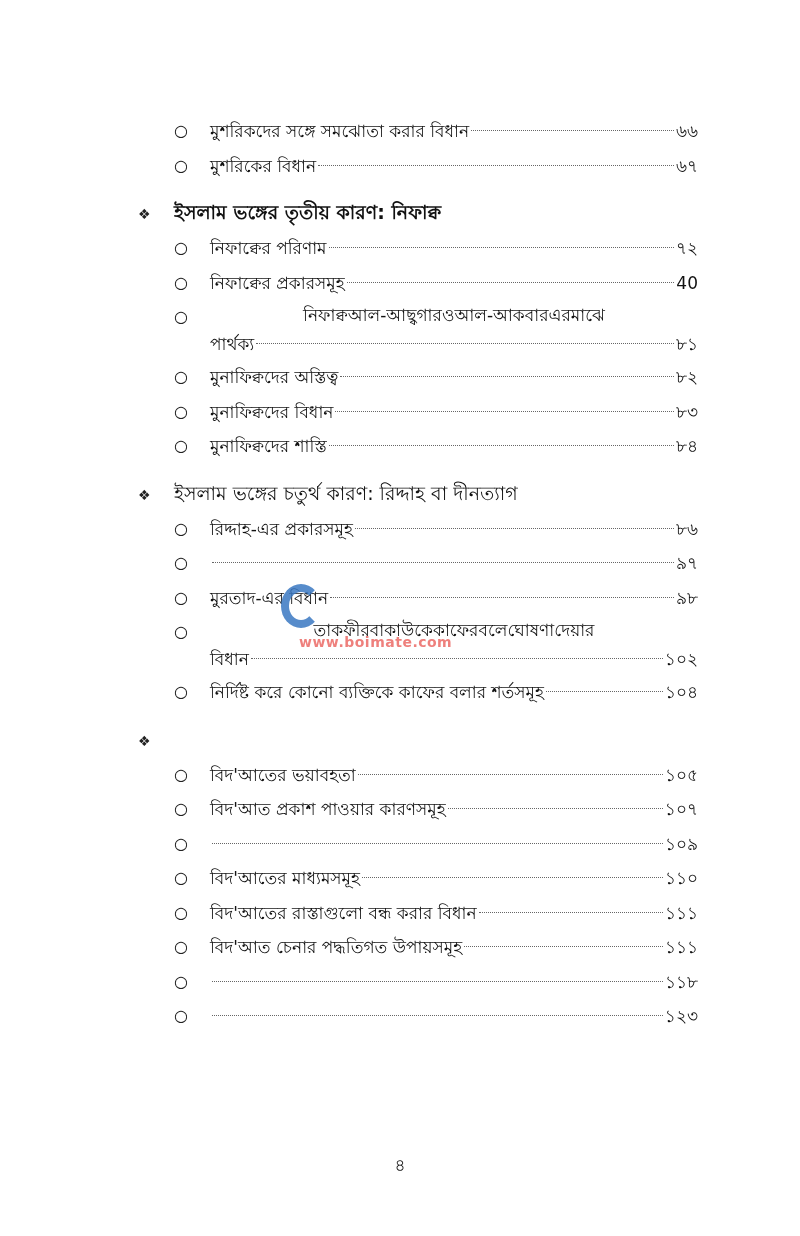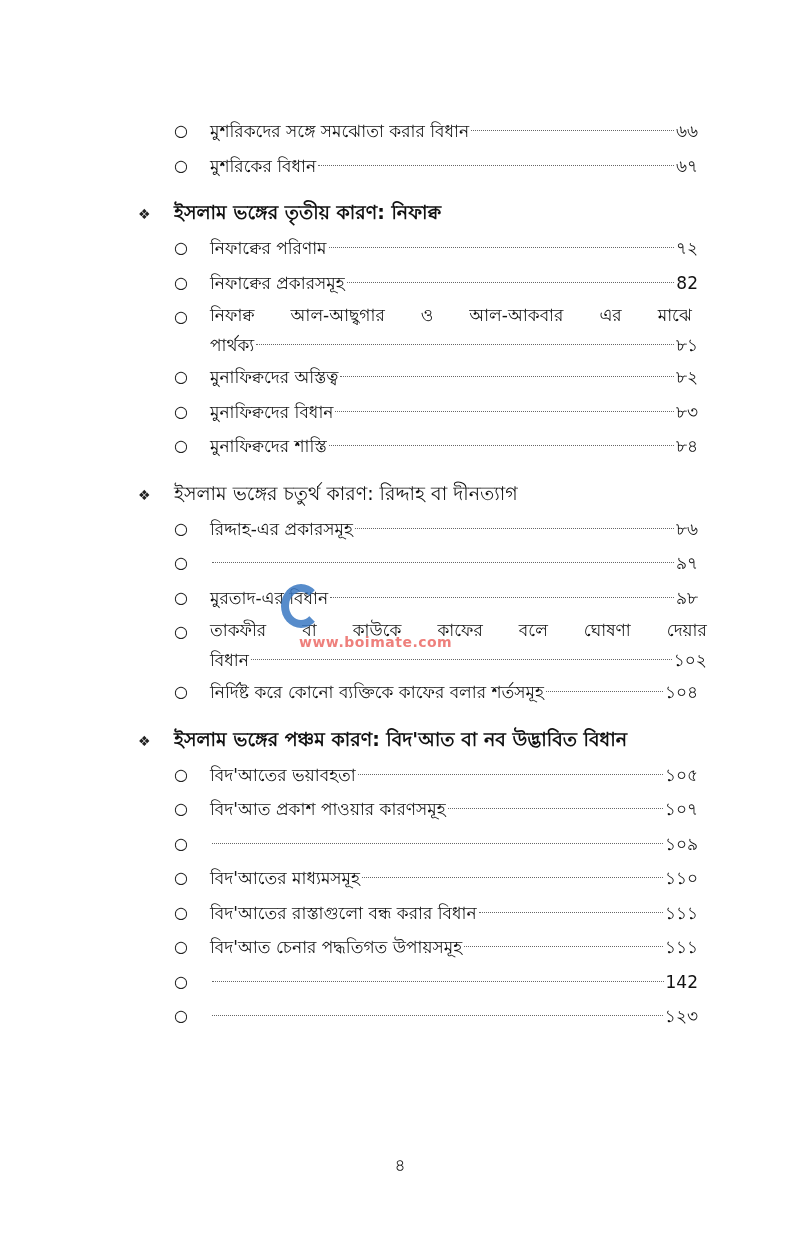--- a/index.html
+++ b/index.html
@@ -23,22 +23,22 @@
   }
   .item-bullet { width: 36px; flex: none; font-size: 16px; color: #222; }
   .item-body { flex: 1; display: flex; align-items: baseline; }
   .item-title { white-space: nowrap; }
   .leader {
     flex: 1; border-bottom: 1px dotted #666; margin: 0 2px;
     transform: translateY(-6px);
   }
   .page-no { white-space: nowrap; text-align: right; }
   .item.wrap .item-body { flex-direction: column; align-items: stretch; }
-  .wrap-line1 { display: flex; justify-content: flex-start; line-height: 30px; gap: 36px; }
-  .wrap-line2 { display: flex; align-items: baseline; line-height: 30px; }
+  .wrap-line1 { display: flex; justify-content: center; line-height: 30px; }
+  .wrap-line2 { display: flex; align-items: baseline; line-height: 30px; font-family: Liberation Serif, serif; }
   .first-group .item:first-child { margin-top: 0; }
   .footer-page {
     position: absolute; top: 1152px; left: 0; width: 800px;
     text-align: center; font-size: 17px;
   }
   .watermark {
     position: absolute; left: 285px; top: 578px; width: 240px; height: 90px;
     pointer-events: none; opacity: 0.85;
   }
   .wm-logo { position: absolute; left: 0; top: 0; font-size: 44px; font-weight: bold; }
@@ -90,21 +90,21 @@
             <span class="item-title">নিফাক্বের পরিণাম</span>
             <span class="leader"></span>
             <span class="page-no">৭২</span>
           </span>
       </div>
       <div class="item">
         <span class="item-bullet">○</span>
         <span class="item-body">
             <span class="item-title">নিফাক্বের প্রকারসমূহ</span>
             <span class="leader"></span>
-            <span class="page-no">82</span>
+            <span class="page-no">40</span>
           </span>
       </div>
       <div class="item wrap">
         <span class="item-bullet">○</span>
         <span class="item-body">
           <span class="wrap-line1">
             <span>নিফাক্ব</span>
             <span>আল-আছ্বগার</span>
             <span>ও</span>
             <span>আল-আকবার</span>
@@ -197,21 +197,20 @@
             <span class="item-title">নির্দিষ্ট করে কোনো ব্যক্তিকে কাফের বলার শর্তসমূহ</span>
             <span class="leader"></span>
             <span class="page-no">১০৪</span>
           </span>
       </div>
     </div>
 
     <div class="section">
       <div class="section-head bold">
         <span class="section-bullet">❖</span>
-        <span class="section-title">ইসলাম ভঙ্গের পঞ্চম কারণ: বিদ'আত বা নব উদ্ভাবিত বিধান</span>
       </div>
       <div class="item">
         <span class="item-bullet">○</span>
         <span class="item-body">
             <span class="item-title">বিদ'আতের ভয়াবহতা</span>
             <span class="leader"></span>
             <span class="page-no">১০৫</span>
           </span>
       </div>
       <div class="item">
@@ -250,21 +249,21 @@
         <span class="item-body">
             <span class="item-title">বিদ'আত চেনার পদ্ধতিগত উপায়সমূহ</span>
             <span class="leader"></span>
             <span class="page-no">১১১</span>
           </span>
       </div>
       <div class="item">
         <span class="item-bullet">○</span>
         <span class="item-body">
             <span class="leader"></span>
-            <span class="page-no">142</span>
+            <span class="page-no">১১৮</span>
           </span>
       </div>
       <div class="item">
         <span class="item-bullet">○</span>
         <span class="item-body">
             <span class="leader"></span>
             <span class="page-no">১২৩</span>
           </span>
       </div>
     </div>

